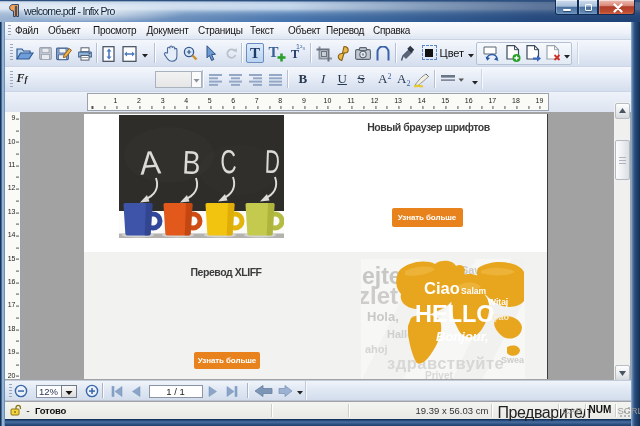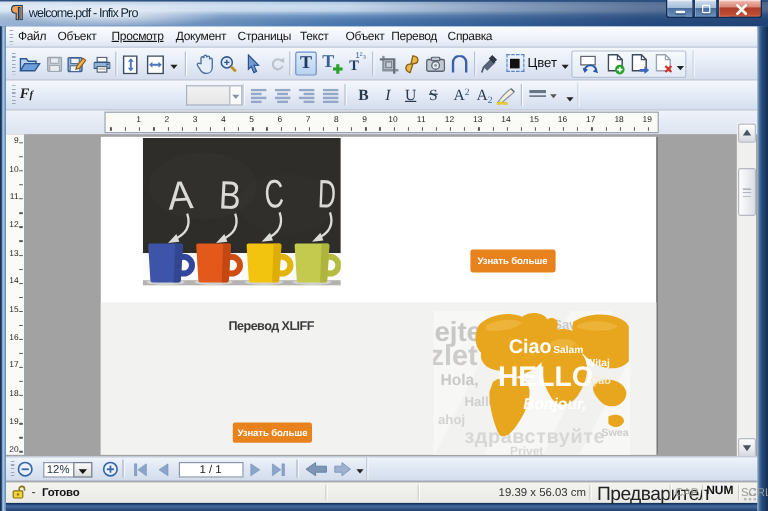--- a/index.html
+++ b/index.html
@@ -78,21 +78,21 @@
     </svg>
   </div>
 <div id="bleft" class="abs"></div>
 <div id="bright" class="abs"></div>
 <div id="bbottom" class="abs"></div>
 
 <div id="menubar" class="abs">
   <div class="grip abs"></div>
   <span class="mi" style="left:10.5px;">Файл</span>
     <span class="mi" style="left:43.5px;">Объект</span>
-    <span class="mi" style="left:88.5px;text-decoration:underline;">Просмотр</span>
+    <span class="mi" style="left:88.5px;">Просмотр</span>
     <span class="mi" style="left:142px;">Документ</span>
     <span class="mi" style="left:193.5px;">Страницы</span>
     <span class="mi" style="left:245.5px;">Текст</span>
     <span class="mi" style="left:283.5px;">Объект</span>
     <span class="mi" style="left:321.5px;">Перевод</span>
     <span class="mi" style="left:368.5px;">Справка</span>
 </div>
 
 <div id="toolbar1" class="tbar abs">
     <div class="tgrip abs"></div>
@@ -328,20 +328,21 @@
     <span style="top:189.3px;">17</span>
     <span style="top:212.7px;">18</span>
     <span style="top:236.1px;">19</span>
     <span style="top:259.5px;">20</span>
 </div>
 
 <div id="canvas" class="abs">
  <div id="page">
    <div id="sec2"></div>
 
+   <div class="h1" style="left:344.5px;top:6.5px;">Новый браузер шрифтов</div>
    <div class="obtn" style="left:307.5px;top:94px;width:71px;height:19px;line-height:19px;">Узнать больше</div>
 
    <div class="h1" style="left:142px;top:151.5px;">Перевод XLIFF</div>
    <div class="obtn" style="left:110px;top:237.5px;width:66px;height:17px;line-height:17px;">Узнать больше</div>
    <div id="img1" style="position:absolute;left:34.5px;top:1px;width:165px;height:123px;">
     <svg width="165" height="123" viewBox="0 0 165 123">
       <rect x="0" y="0" width="165" height="96" fill="#2e2d2a"></rect>
       <ellipse cx="50" cy="40" rx="45" ry="28" fill="#3a3936" opacity="0.3"></ellipse>
       <ellipse cx="120" cy="55" rx="40" ry="25" fill="#383733" opacity="0.25"></ellipse>
       <rect x="0" y="96" width="165" height="27" fill="#fbfbfa"></rect>

